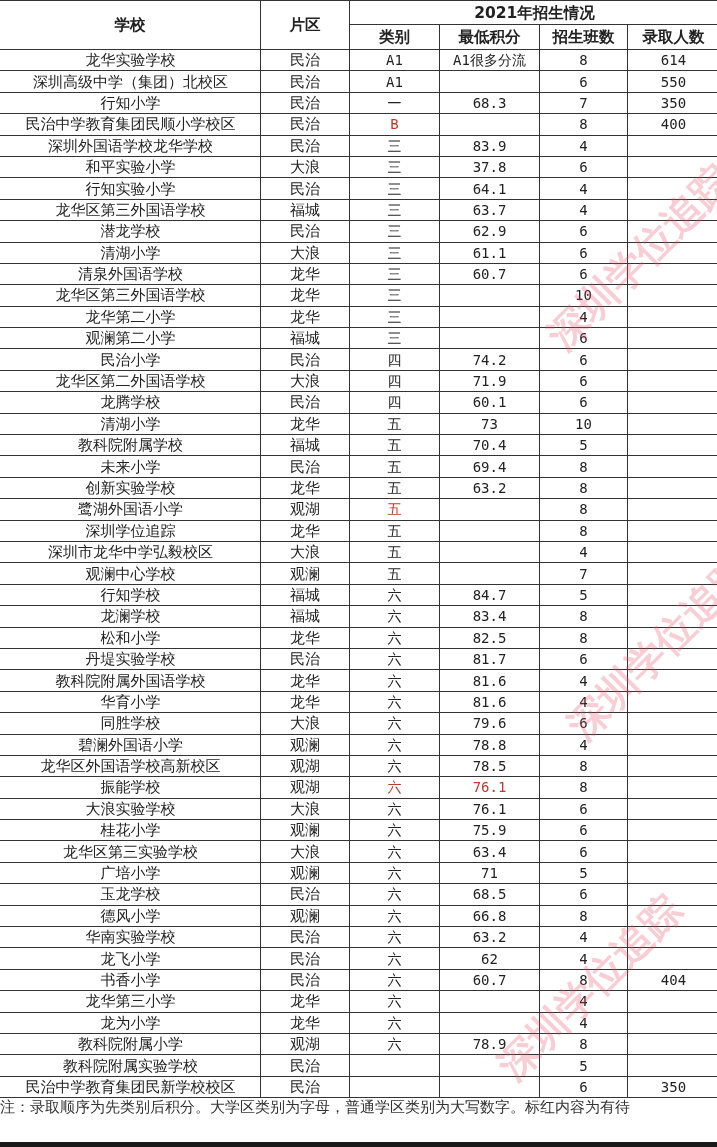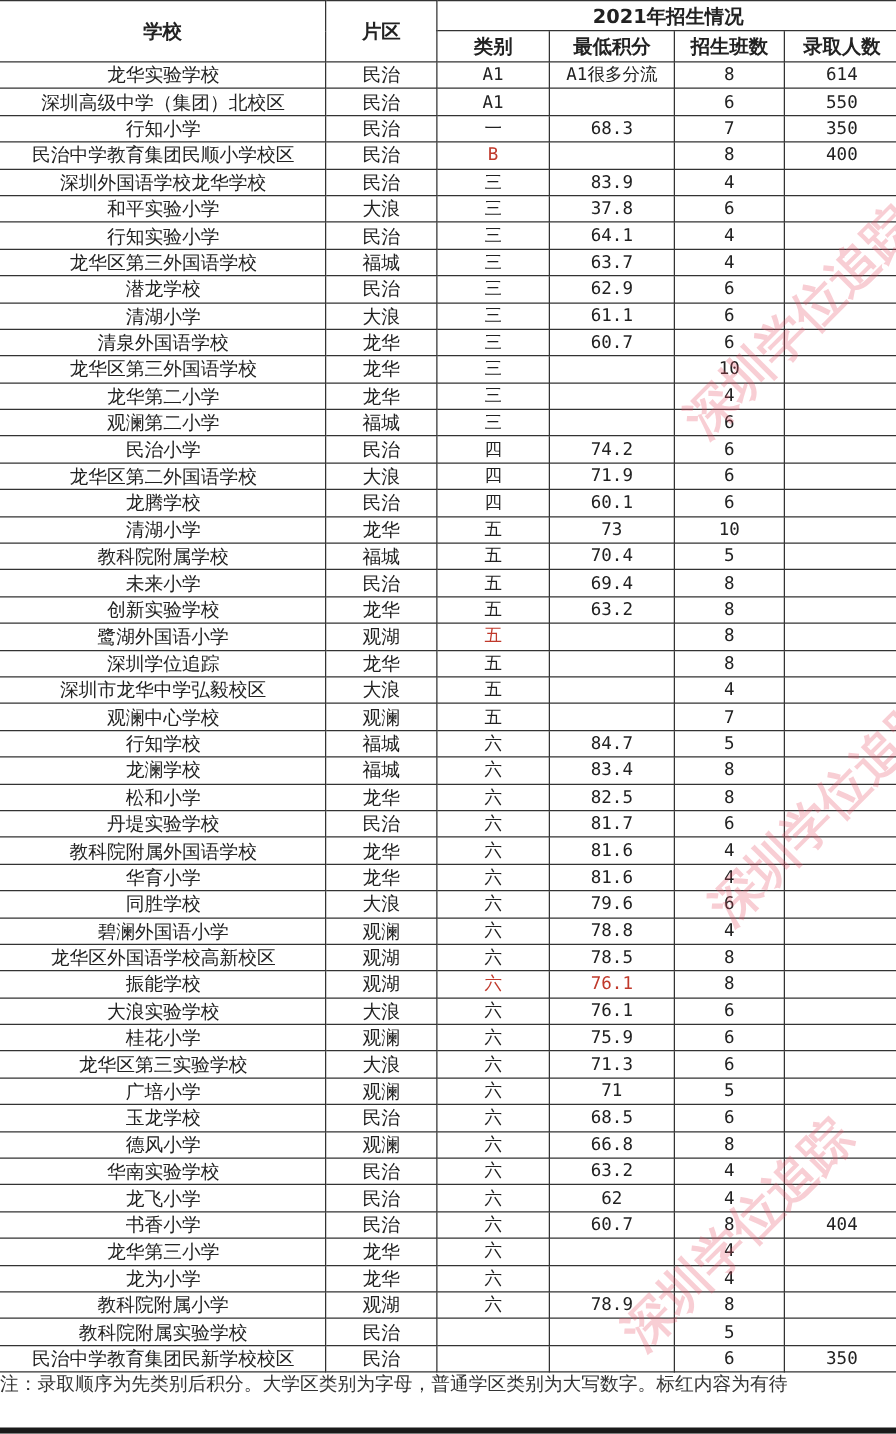--- a/index.html
+++ b/index.html
@@ -340,21 +340,21 @@
         <td class="c">观澜</td>
         <td class="c num">六</td>
         <td class="num">75.9</td>
         <td class="num">6</td>
         <td class="num"></td>
       </tr>
       <tr>
         <td class="school">龙华区第三实验学校</td>
         <td class="c">大浪</td>
         <td class="c num">六</td>
-        <td class="num">71.3</td>
+        <td class="num">63.4</td>
         <td class="num">6</td>
         <td class="num"></td>
       </tr>
       <tr>
         <td class="school">广培小学</td>
         <td class="c">观澜</td>
         <td class="c num">六</td>
         <td class="num">71</td>
         <td class="num">5</td>
         <td class="num"></td>

